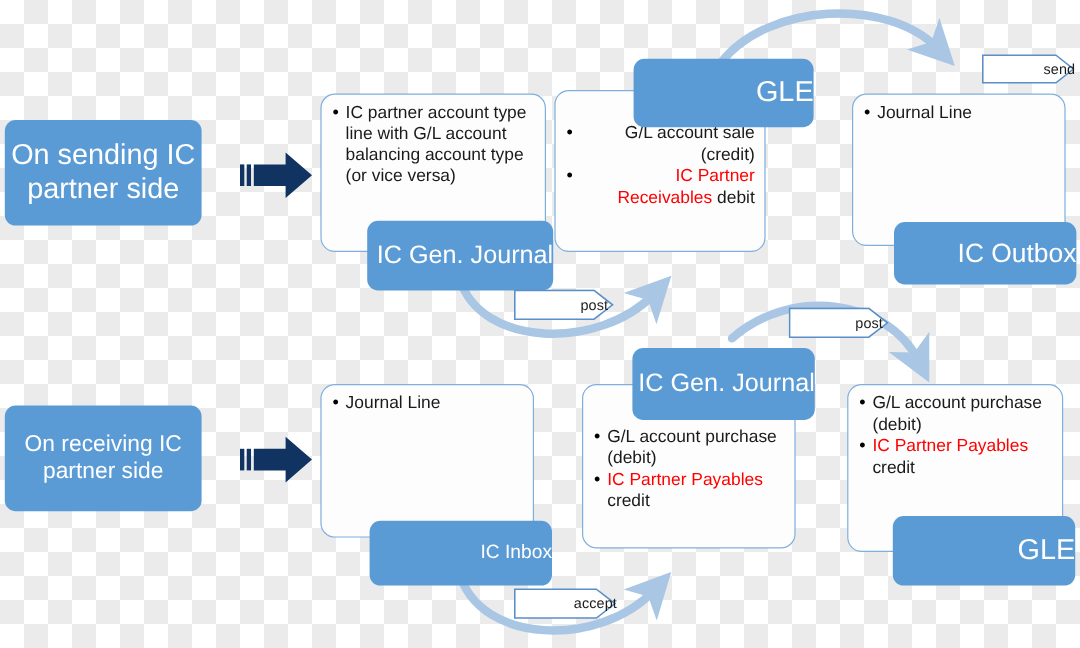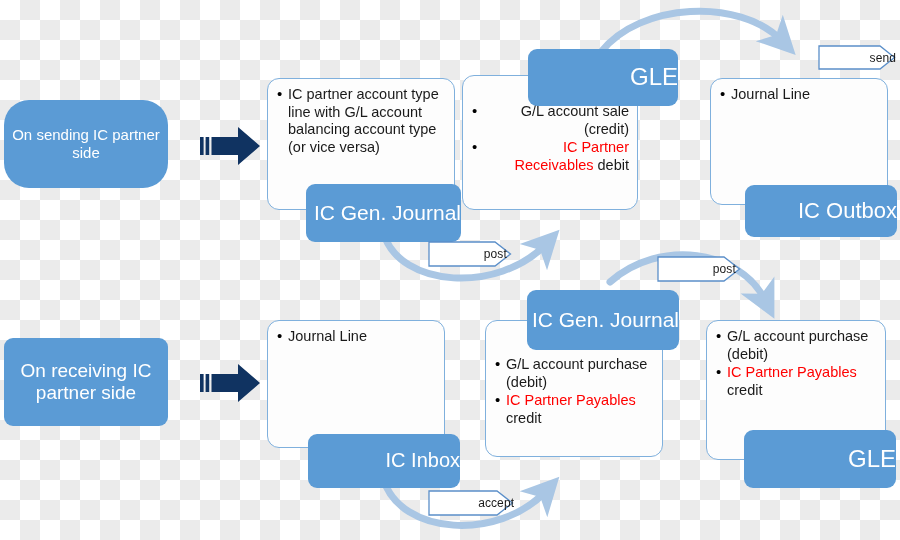--- a/index.html
+++ b/index.html
@@ -121,21 +121,21 @@
 
     <path d="M 601,52 C 640,2 740,-2 781,40" fill="none" stroke="#a9c6e4" stroke-width="7" stroke-linecap="round" marker-end="url(#ah)"></path>
 
     <path d="M 383,232 C 400,290 500,292 545,245" fill="none" stroke="#a9c6e4" stroke-width="7" stroke-linecap="round" marker-end="url(#ah)"></path>
 
     <path d="M 610,282 C 660,238 740,250 765,300" fill="none" stroke="#a9c6e4" stroke-width="7" stroke-linecap="round" marker-end="url(#ah)"></path>
 
     <path d="M 383,478 C 400,537 500,540 545,492" fill="none" stroke="#a9c6e4" stroke-width="7" stroke-linecap="round" marker-end="url(#ah)"></path>
   </svg>
 
-  <div class="blue-box" style="left:4px; top:100px; width:164px; height:88px; font-size:15px;border-radius:25px;">
+  <div class="blue-box" style="left:4px; top:100px; width:164px; height:88px; font-size:24px;">
     <span>On sending IC partner side</span>
   </div>
 
   <svg class="navy-arrow" style="left:200px; top:125px;" width="62" height="42" viewBox="0 0 62 42">
     <rect x="0" y="12" width="3.6" height="18" fill="#103361"></rect>
     <rect x="5.6" y="12" width="3.6" height="18" fill="#103361"></rect>
     <path d="M11.5,12 L38,12 L38,2 L60,21 L38,40 L38,30 L11.5,30 Z" fill="#103361"></path>
   </svg>
 
   <div class="card" style="left:267px; top:78px; width:188px; height:132px;">
@@ -188,21 +188,21 @@
     <rect x="0" y="12" width="3.6" height="18" fill="#103361"></rect>
     <rect x="5.6" y="12" width="3.6" height="18" fill="#103361"></rect>
     <path d="M11.5,12 L38,12 L38,2 L60,21 L38,40 L38,30 L11.5,30 Z" fill="#103361"></path>
   </svg>
 
   <div class="card" style="left:267px; top:320px; width:178px; height:128px;">
     <ul>
       <li style="font-size:14.5px;"><span>Journal Line</span></li>
     </ul>
   </div>
-  <div class="blue-box" style="left:308px; top:434px; width:152px; height:54px; font-size:20px;">
+  <div class="blue-box" style="left:308px; top:434px; width:152px; height:54px; font-size:16px;">
     <span>IC Inbox</span>
   </div>
 
   <div class="card" style="left:485px; top:320px; width:178px; height:137px;">
     <ul style="padding-top:35px;">
       <li style="font-size:14.5px;"><span>G/L account purchase (debit)</span></li>
       <li style="font-size:14.5px;"><span class="red"> IC Partner Payables</span><span> credit</span></li>
     </ul>
   </div>
   <div class="blue-box" style="left:527px; top:290px; width:152px; height:60px; font-size:21px;">

